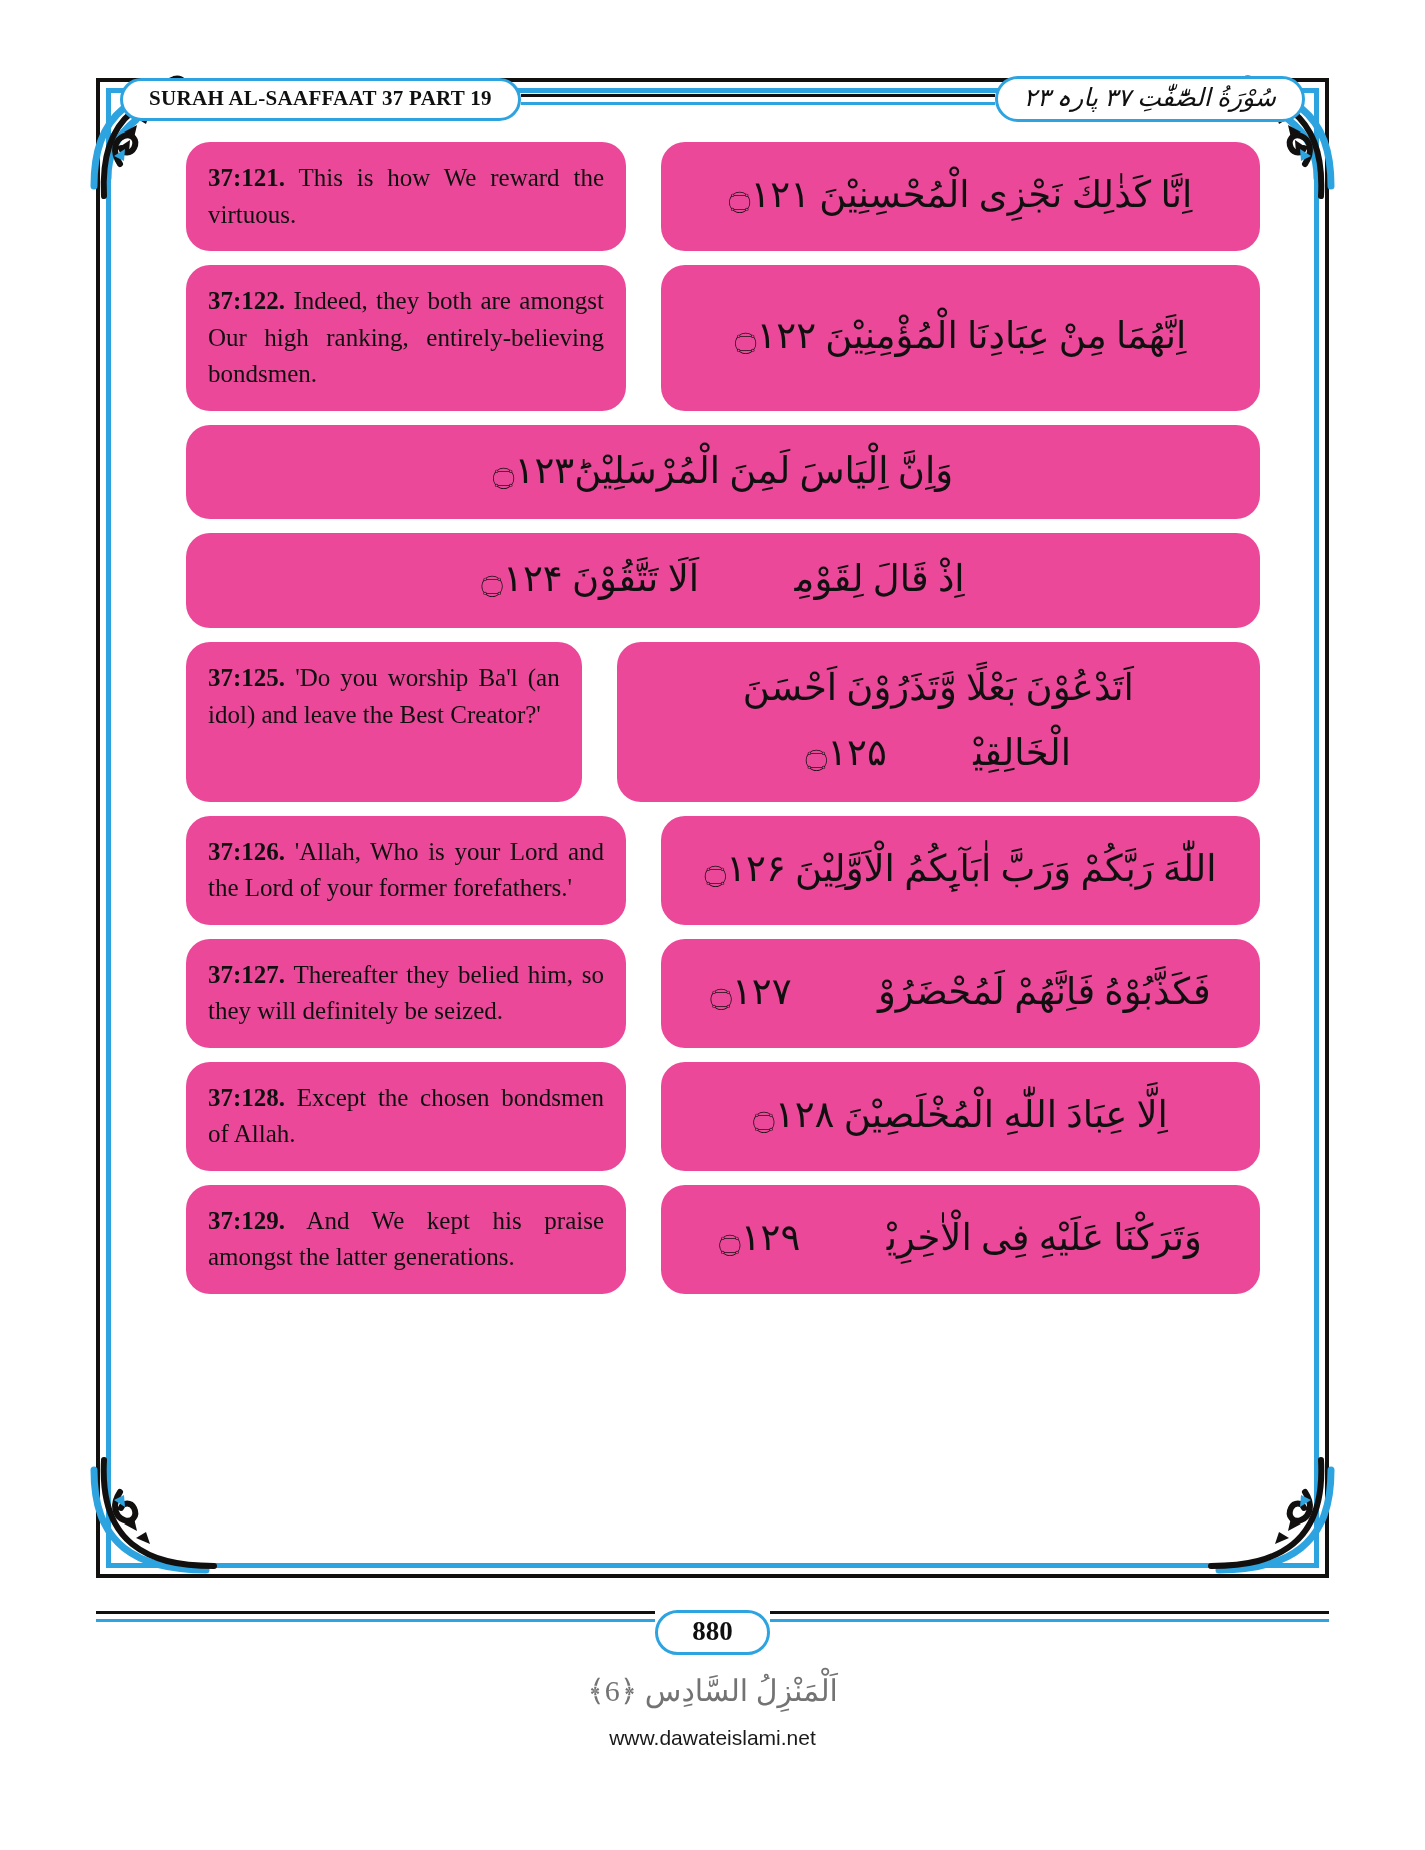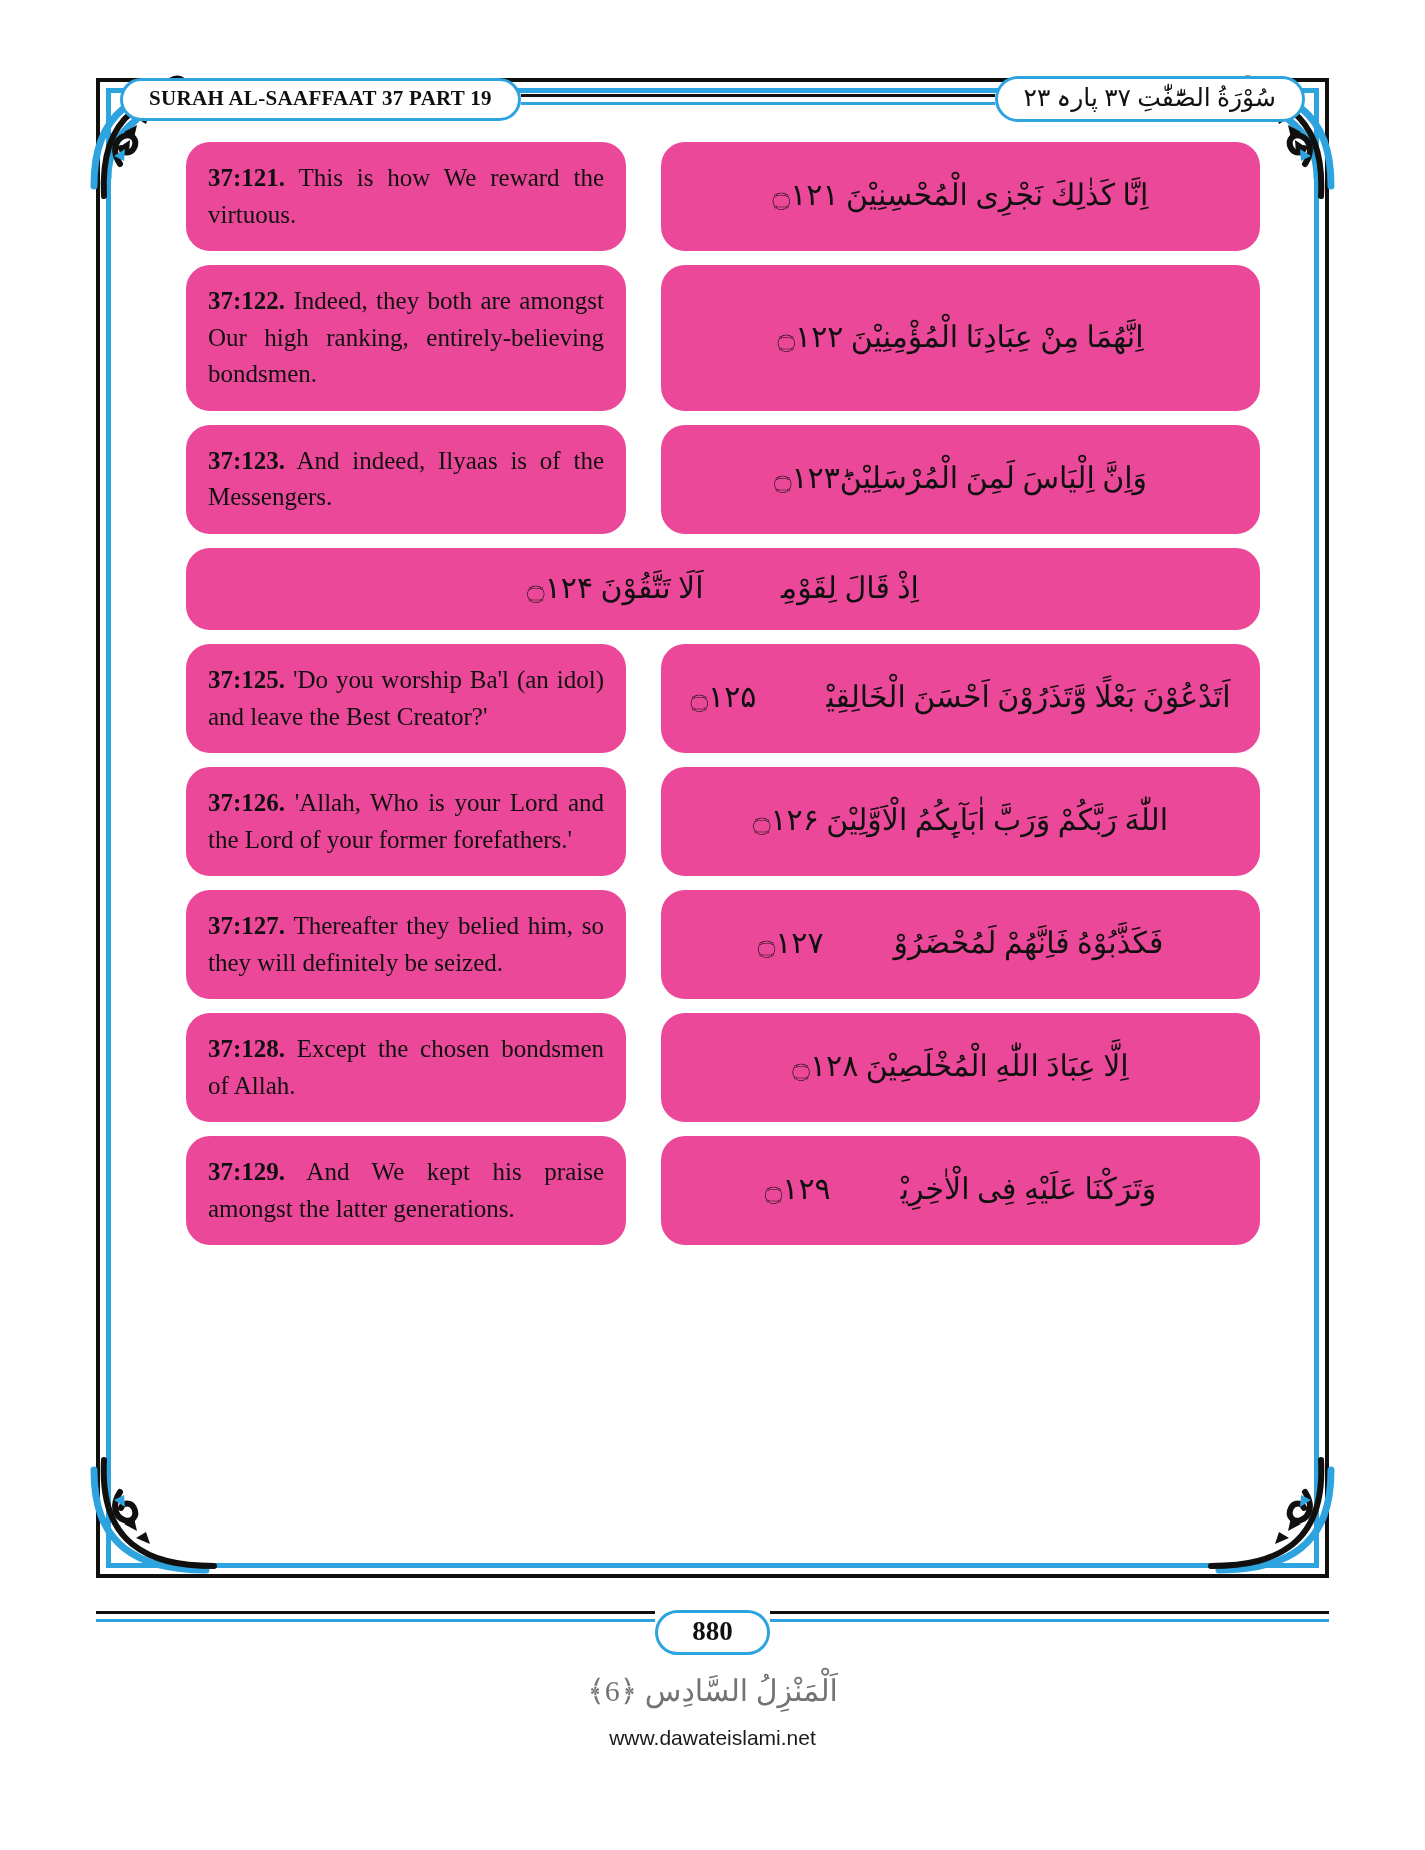--- a/index.html
+++ b/index.html
@@ -84,20 +84,21 @@
     font-weight: bold;
     font-size: 21px;
     letter-spacing: 0.3px;
     color: #101010;
   }
   .pill-title-ar {
     font-size: 25px;
     color: #101010;
     direction: rtl;
     line-height: 1.15;
+    font-style: italic;
   }
 
   
   .content {
     position: absolute;
     left: 165px;
     top: 142px;
     width: 1095px;
   }
   .verse-row {
@@ -121,21 +122,21 @@
     color: #101010;
   }
   .cell-en .vnum {
     font-weight: bold;
   }
   .cell-ar {
     flex: 1 1 auto;
     padding: 14px 26px 16px 26px;
     direction: rtl;
     text-align: center;
-    font-size: 30px;
+    font-size: 37px;
     line-height: 1.75;
     color: #101010;
     display: flex;
     align-items: center;
     justify-content: center;
   }
   .cell-ar span { display: block; width: 100%; }
 
   
   .footer-band {
@@ -301,24 +302,20 @@
       <div class="cell cell-en">
         <span class="vnum">37:122.</span>
         <span>Indeed, they both are amongst Our high ranking, entirely-believing bondsmen.</span>
       </div>
       <div class="cell cell-ar">
         <span>اِنَّهُمَا مِنْ عِبَادِنَا الْمُؤْمِنِیْنَ ۝۱۲۲</span>
       </div>
     </div>
 
     <div class="verse-row">
-      <div class="cell cell-en">
-        <span class="vnum">37:123.</span>
-        <span>And indeed, Ilyaas is of the Messengers.</span>
-      </div>
       <div class="cell cell-ar">
         <span>وَاِنَّ اِلْیَاسَ لَمِنَ الْمُرْسَلِیْنَؕ۝۱۲۳</span>
       </div>
     </div>
 
     <div class="verse-row">
       <div class="cell cell-ar">
         <span>اِذْ قَالَ لِقَوْمِهٖۤ اَلَا تَتَّقُوْنَ ۝۱۲۴</span>
       </div>
     </div>

